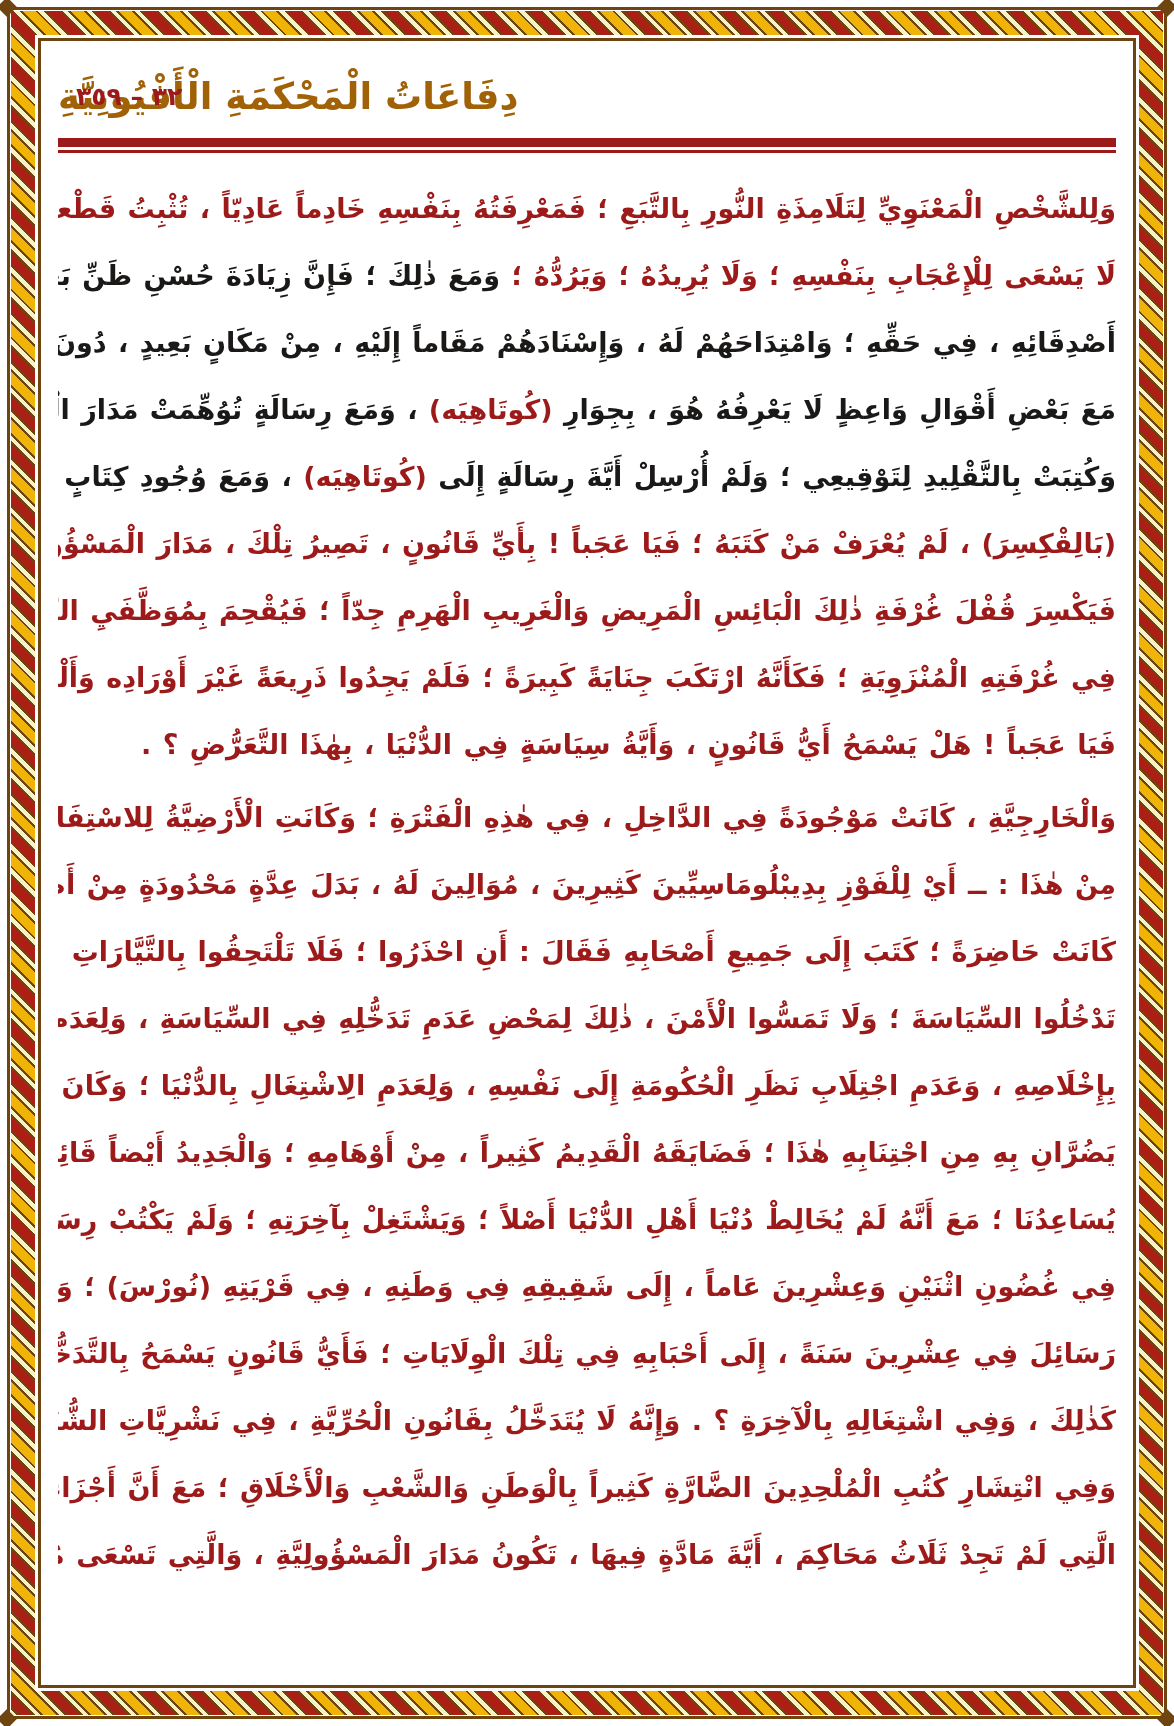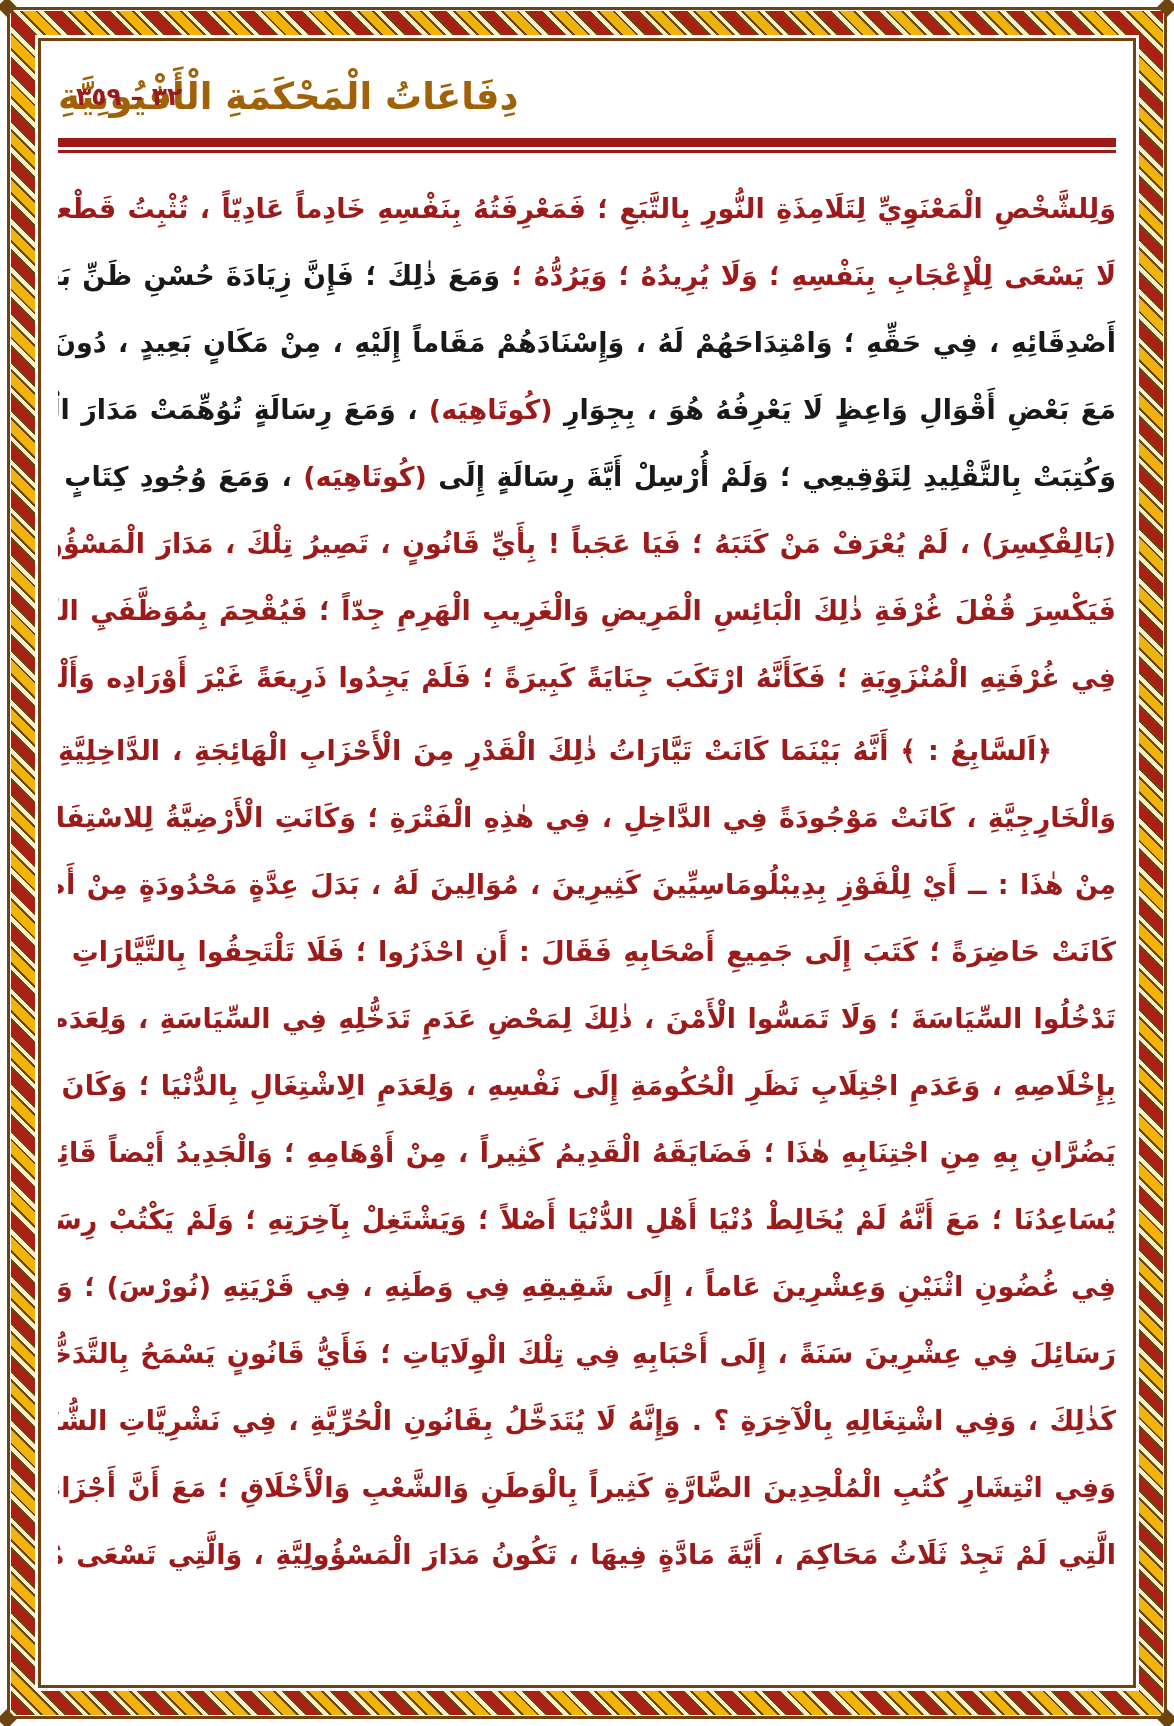--- a/index.html
+++ b/index.html
@@ -117,23 +117,23 @@
     <div class="body-text">
         <div class="para">
           <div class="line"><span class="ink-red">وَلِلشَّخْصِ الْمَعْنَوِيِّ لِتَلَامِذَةِ النُّورِ بِالتَّبَعِ ؛ فَمَعْرِفَتُهُ بِنَفْسِهِ خَادِماً عَادِيّاً ، تُثْبِتُ قَطْعاً : أَنَّهُ</span></div>
           <div class="line"><span class="ink-red">لَا يَسْعَى لِلْإِعْجَابِ بِنَفْسِهِ ؛ وَلَا يُرِيدُهُ ؛ وَيَرُدُّهُ ؛ </span><span class="ink-black">وَمَعَ ذٰلِكَ ؛ فَإِنَّ زِيَادَةَ حُسْنِ ظَنِّ بَعْضِ</span></div>
           <div class="line"><span class="ink-black">أَصْدِقَائِهِ ، فِي حَقِّهِ ؛ وَامْتِدَاحَهُمْ لَهُ ، وَإِسْنَادَهُمْ مَقَاماً إِلَيْهِ ، مِنْ مَكَانٍ بَعِيدٍ ، دُونَ رِضَاهُ ،</span></div>
           <div class="line"><span class="ink-black">مَعَ بَعْضِ أَقْوَالِ وَاعِظٍ لَا يَعْرِفُهُ هُوَ ، بِجِوَارِ </span><span class="ink-red">(كُوتَاهِيَه)</span><span class="ink-black"> ، وَمَعَ رِسَالَةٍ تُوُهِّمَتْ مَدَارَ الْمَسْؤُولِيَّةِ ؛</span></div>
           <div class="line"><span class="ink-black">وَكُتِبَتْ بِالتَّقْلِيدِ لِتَوْقِيعِي ؛ وَلَمْ أُرْسِلْ أَيَّةَ رِسَالَةٍ إِلَى </span><span class="ink-red">(كُوتَاهِيَه)</span><span class="ink-black"> ، وَمَعَ وُجُودِ كِتَابٍ نَاقِدٍ فِي</span></div>
           <div class="line"><span class="ink-red">(بَالِقْكِسِرَ) ، لَمْ يُعْرَفْ مَنْ كَتَبَهُ ؛ فَيَا عَجَباً ! بِأَيِّ قَانُونٍ ، تَصِيرُ تِلْكَ ، مَدَارَ الْمَسْؤُولِيَّةِ ؟</span></div>
           <div class="line"><span class="ink-red">فَيَكْسِرَ قُفْلَ غُرْفَةِ ذٰلِكَ الْبَائِسِ الْمَرِيضِ وَالْغَرِيبِ الْهَرِمِ جِدّاً ؛ فَيُقْحِمَ بِمُوَظَّفَيِ التَّحَرِّي ،</span></div>
           <div class="line"><span class="ink-red">فِي غُرْفَتِهِ الْمُنْزَوِيَةِ ؛ فَكَأَنَّهُ ارْتَكَبَ جِنَايَةً كَبِيرَةً ؛ فَلَمْ يَجِدُوا ذَرِيعَةً غَيْرَ أَوْرَادِه وَأَلْوَاحِه .</span></div>
+          <div class="line end"><span class="ink-red">فَيَا عَجَباً ! هَلْ يَسْمَحُ أَيُّ قَانُونٍ ، وَأَيَّةُ سِيَاسَةٍ فِي الدُّنْيَا ، بِهٰذَا التَّعَرُّضِ ؟ .</span></div>
         </div>
         <div class="para">
-          <div class="line indent"><span class="ink-red">﴿اَلسَّابِعُ : ﴾ أَنَّهُ بَيْنَمَا كَانَتْ تَيَّارَاتُ ذٰلِكَ الْقَدْرِ مِنَ الْأَحْزَابِ الْهَائِجَةِ ، الدَّاخِلِيَّةِ</span></div>
           <div class="line"><span class="ink-red">وَالْخَارِجِيَّةِ ، كَانَتْ مَوْجُودَةً فِي الدَّاخِلِ ، فِي هٰذِهِ الْفَتْرَةِ ؛ وَكَانَتِ الْأَرْضِيَّةُ لِلاسْتِفَادَةِ التَّامَّةِ</span></div>
           <div class="line"><span class="ink-red">مِنْ هٰذَا : ــ أَيْ لِلْفَوْزِ بِدِيبْلُومَاسِيِّينَ كَثِيرِينَ ، مُوَالِينَ لَهُ ، بَدَلَ عِدَّةٍ مَحْدُودَةٍ مِنْ أَصْحَابِه ــ</span></div>
           <div class="line"><span class="ink-red">كَانَتْ حَاضِرَةً ؛ كَتَبَ إِلَى جَمِيعِ أَصْحَابِهِ فَقَالَ : أَنِ احْذَرُوا ؛ فَلَا تَلْتَحِقُوا بِالتَّيَّارَاتِ ؛ وَلَا</span></div>
           <div class="line"><span class="ink-red">تَدْخُلُوا السِّيَاسَةَ ؛ وَلَا تَمَسُّوا الْأَمْنَ ، ذٰلِكَ لِمَحْضِ عَدَمِ تَدَخُّلِهِ فِي السِّيَاسَةِ ، وَلِعَدَمِ الْإِضْرَارِ</span></div>
           <div class="line"><span class="ink-red">بِإِخْلَاصِهِ ، وَعَدَمِ اجْتِلَابِ نَظَرِ الْحُكُومَةِ إِلَى نَفْسِهِ ، وَلِعَدَمِ الِاشْتِغَالِ بِالدُّنْيَا ؛ وَكَانَ التَّيَّارَانِ</span></div>
           <div class="line"><span class="ink-red">يَضُرَّانِ بِهِ مِنِ اجْتِنَابِهِ هٰذَا ؛ فَضَايَقَهُ الْقَدِيمُ كَثِيراً ، مِنْ أَوْهَامِهِ ؛ وَالْجَدِيدُ أَيْضاً قَائِلاً : بِأَنَّهُ لَا</span></div>
           <div class="line"><span class="ink-red">يُسَاعِدُنَا ؛ مَعَ أَنَّهُ لَمْ يُخَالِطْ دُنْيَا أَهْلِ الدُّنْيَا أَصْلاً ؛ وَيَشْتَغِلْ بِآخِرَتِهِ ؛ وَلَمْ يَكْتُبْ رِسَالَةً وَاحِدَةً</span></div>
           <div class="line"><span class="ink-red">فِي غُضُونِ اثْنَيْنِ وَعِشْرِينَ عَاماً ، إِلَى شَقِيقِهِ فِي وَطَنِهِ ، فِي قَرْيَتِهِ (نُورْسَ) ؛ وَلَمْ يَكْتُبْ عَشْرَ</span></div>
           <div class="line"><span class="ink-red">رَسَائِلَ فِي عِشْرِينَ سَنَةً ، إِلَى أَحْبَابِهِ فِي تِلْكَ الْوِلَايَاتِ ؛ فَأَيُّ قَانُونٍ يَسْمَحُ بِالتَّدَخُّلِ فِي بَائِسٍ</span></div>
           <div class="line"><span class="ink-red">كَذٰلِكَ ، وَفِي اشْتِغَالِهِ بِالْآخِرَةِ ؟ . وَإِنَّهُ لَا يُتَدَخَّلُ بِقَانُونِ الْحُرِّيَّةِ ، فِي نَشْرِيَّاتِ الشُّيُوعِيِّينَ ،</span></div>

